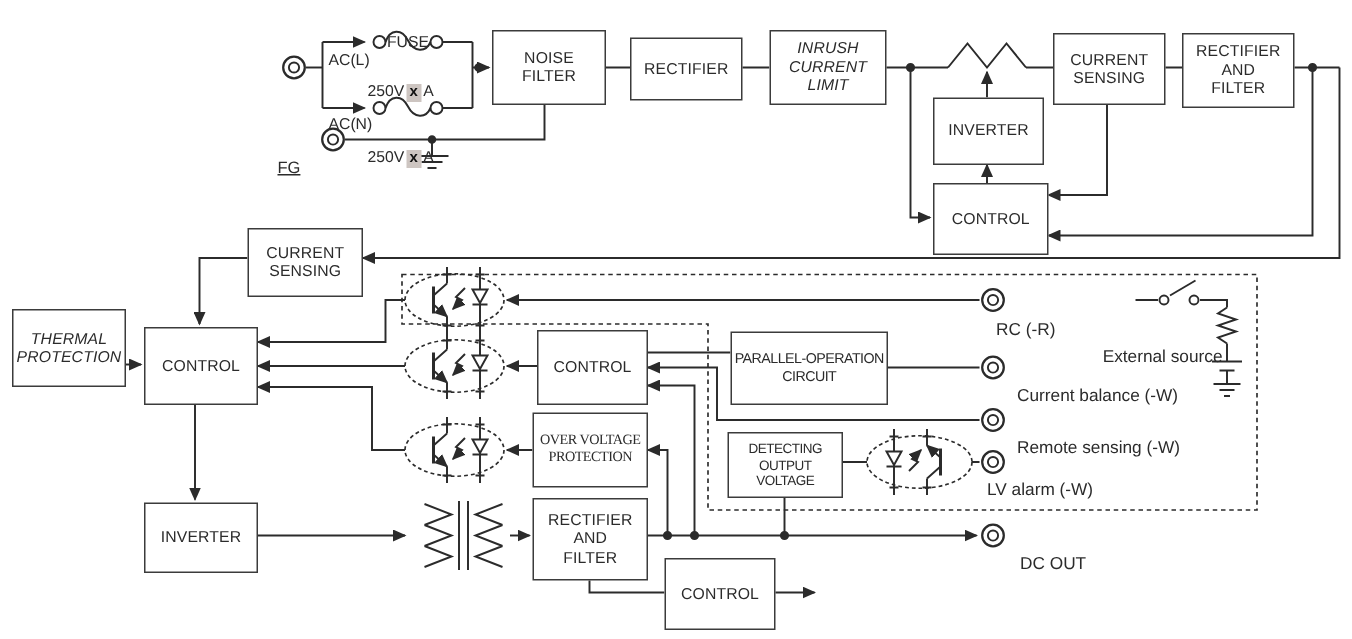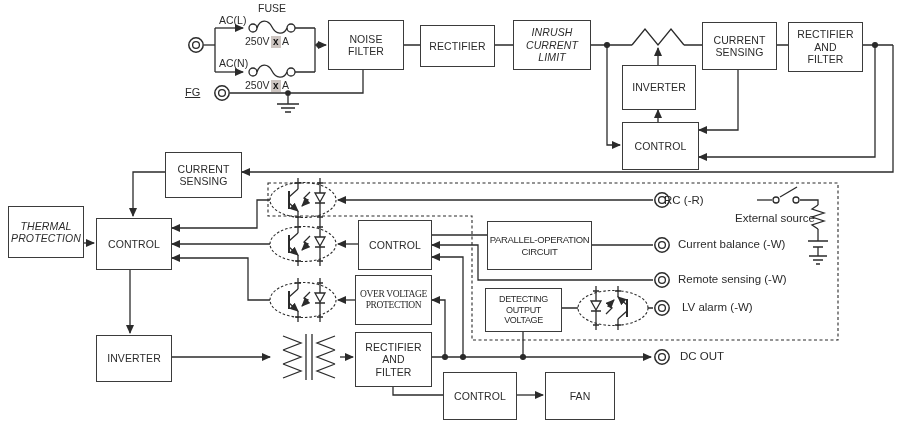--- a/index.html
+++ b/index.html
@@ -12,20 +12,21 @@
     position:absolute;border:1.4px solid #3b3b3b;background:#ffffff;
     display:flex;align-items:center;justify-content:center;text-align:center;
     font-size:10.5px;line-height:1.18;letter-spacing:0.1px;color:#2b2b2b;
   }
   .blk span{white-space:pre-line;}
   .cond{font-size:9.5px;letter-spacing:-0.35px;}
   .cond2{font-size:9px;letter-spacing:-0.35px;}
   .lbl{
     position:absolute;font-size:11px;line-height:1.2;color:#2b2b2b;
     white-space:pre-line;
+    margin-top:20px;
   }
   .term-lbl{font-size:11.5px;}
   .small{font-size:10.5px;}
   .xbox{
     display:inline-block;background:#cdc5c1;color:#111;font-weight:bold;
     padding:0 2.5px;margin:0 1px;font-size:10px;line-height:12px;
   }
   .rating{font-size:10.5px;}
 </style>
 </head>
@@ -270,23 +271,20 @@
 OUTPUT VOLTAGE</span>
     </div>
 <div class="blk" style="left:355px;top:332px;width:75px;height:53px;">
       <span>RECTIFIER
 AND
 FILTER</span>
     </div>
 <div class="blk" style="left:443px;top:372px;width:72px;height:46px;">
       <span>CONTROL</span>
     </div>
-<div class="blk" style="left:545px;top:372px;width:68px;height:46px;">
-      <span>FAN</span>
-    </div>
 
 <div class="lbl term-lbl" style="left:664px;top:194px;">RC (-R)</div>
 <div class="lbl term-lbl" style="left:678px;top:238px;">Current balance (-W)</div>
 <div class="lbl term-lbl" style="left:678px;top:273px;">Remote sensing (-W)</div>
-<div class="lbl term-lbl" style="left:682px;top:301px;text-align:right;">LV alarm (-W)</div>
+<div class="lbl term-lbl" style="left:658px;top:301px;text-align:right;">LV alarm (-W)</div>
 <div class="lbl term-lbl" style="left:680px;top:350px;">DC OUT</div>
 
 </div>
 
 </body></html>

